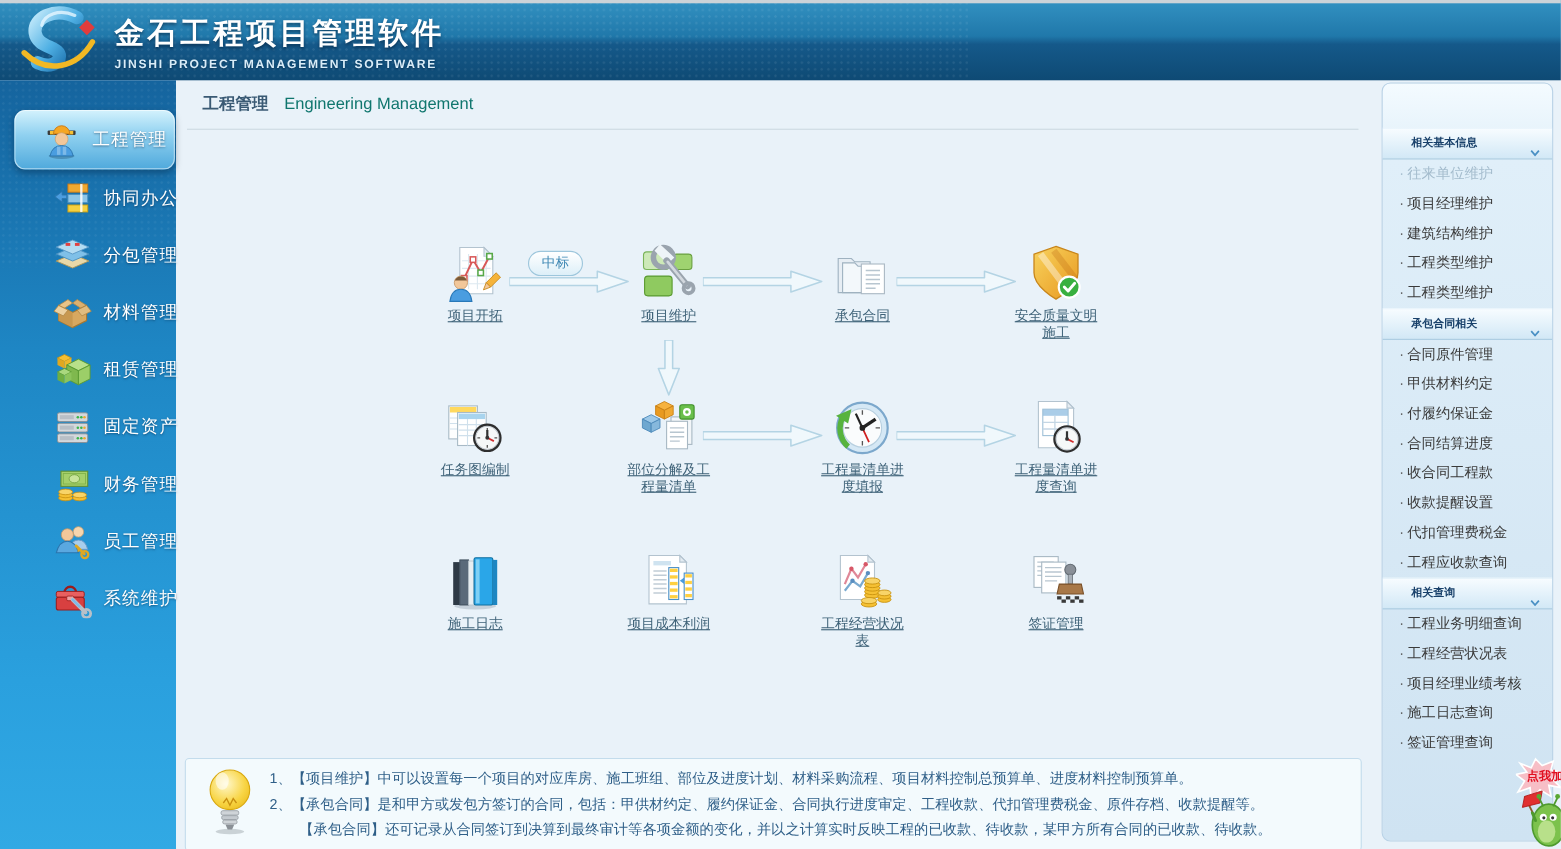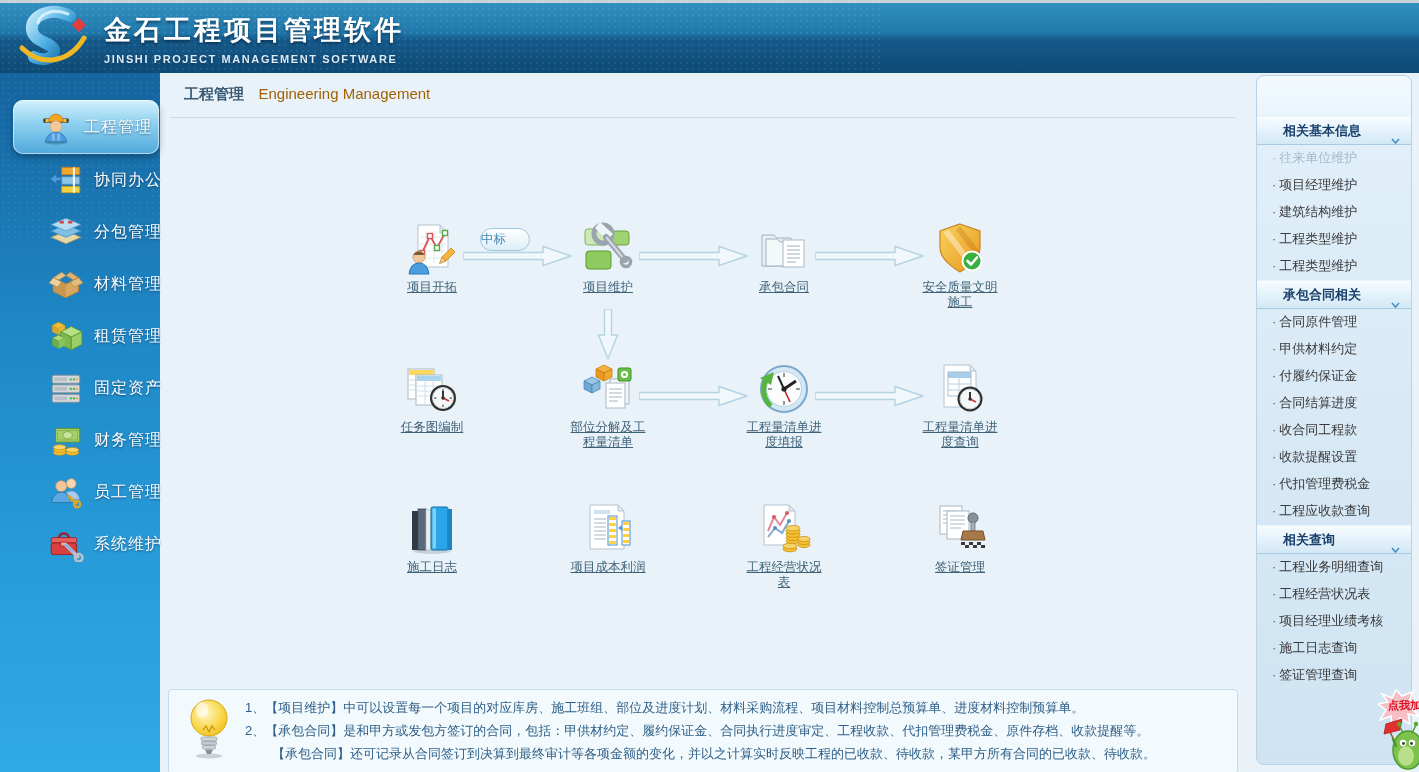--- a/index.html
+++ b/index.html
@@ -35,46 +35,46 @@
     text-shadow:0 1px 2px rgba(0,30,60,.55);white-space:nowrap;}
   .side-item.active{height:54px;margin-left:13px;margin-right:1px;padding-left:25px;
     border-radius:10px;
     background:linear-gradient(180deg,#d4f2fd 0%,#90d1f0 42%,#4fa9dc 100%);
     box-shadow:inset 0 0 0 1px rgba(255,255,255,.55),0 3px 7px rgba(0,20,40,.35);}
 
   
   #main{position:absolute;left:160px;top:73px;width:1092px;height:699px;}
   .page-head{position:absolute;left:24px;top:12px;white-space:nowrap;}
   .pt-zh{font-size:15px;font-weight:bold;color:#3a5a74;}
-  .pt-en{font-size:15px;color:#a16207;margin-left:10px;text-align:right;}
+  .pt-en{font-size:15px;color:#0f766e;margin-left:10px;text-align:right;}
   .rule{position:absolute;left:10px;top:44px;width:1065px;height:1px;background:#cdd9e2;}
 
   .node{position:absolute;width:110px;display:flex;flex-direction:column;align-items:center;cursor:pointer;}
   .nicon{width:56px;height:56px;}
   .nlabel{margin-top:3px;font-size:12.5px;line-height:15px;color:#3e6278;
     text-align:center;max-width:82px;text-decoration:underline;}
   .arrow{position:absolute;}
   .badge{position:absolute;left:320px;top:155px;width:48px;height:21px;
     border:1px solid #9dc6dc;border-radius:12px;
     background:linear-gradient(180deg,#ffffff,#ddeff8);
-    color:#3f88b4;font-size:12.5px;text-align:left;line-height:21px;z-index:3;}
+    color:#3f88b4;font-size:12.5px;text-align:center;line-height:21px;z-index:3;}
 
   .tips{position:absolute;left:8px;top:616px;width:1070px;height:85px;
     border:1px solid #c3dcec;border-radius:4px;background:#f3fafd;box-sizing:border-box;}
   .bulb{position:absolute;left:16px;top:6px;}
   .tlines{margin:6px 12px 0 76px;font-size:13px;color:#2f5f88;line-height:23px;white-space:nowrap;overflow:hidden;}
   .tl-indent{padding-left:27px;}
 
   
   #rpanel{position:absolute;left:1256px;top:75px;width:156px;height:690px;
     border:1px solid #b9d2e6;border-radius:8px;box-sizing:border-box;
     background:linear-gradient(180deg,#f4fbff 0%,#e0eff9 10%,#cfe3f2 100%);}
   .rp-cap{height:40px;}
   .rp-head{position:relative;height:27px;line-height:27px;padding-left:26px;
-    font-size:13px;font-weight:bold;color:#18406a;cursor:pointer;
+    font-size:10px;font-weight:bold;color:#18406a;cursor:pointer;
     background:linear-gradient(180deg,#f7fcff,#d2e8f6);
     border-top:1px solid #eaf5fc;border-bottom:1px solid #a9cbe0;font-family:Liberation Serif, serif;}
   .chev{position:absolute;right:11px;top:10px;}
   .rp-item{padding:4px 0 5px 15px;font-size:13px;color:#3a3a3a;cursor:pointer;white-space:nowrap;}
   .rp-item .dot{margin-right:3px;color:#555;}
   .rp-item.muted{color:#a4bccd;}
   .rp-item.muted .dot{color:#a4bccd;}
 
   
   #mascot{position:absolute;left:1378px;top:684px;width:41px;height:88px;z-index:20;cursor:pointer;}

